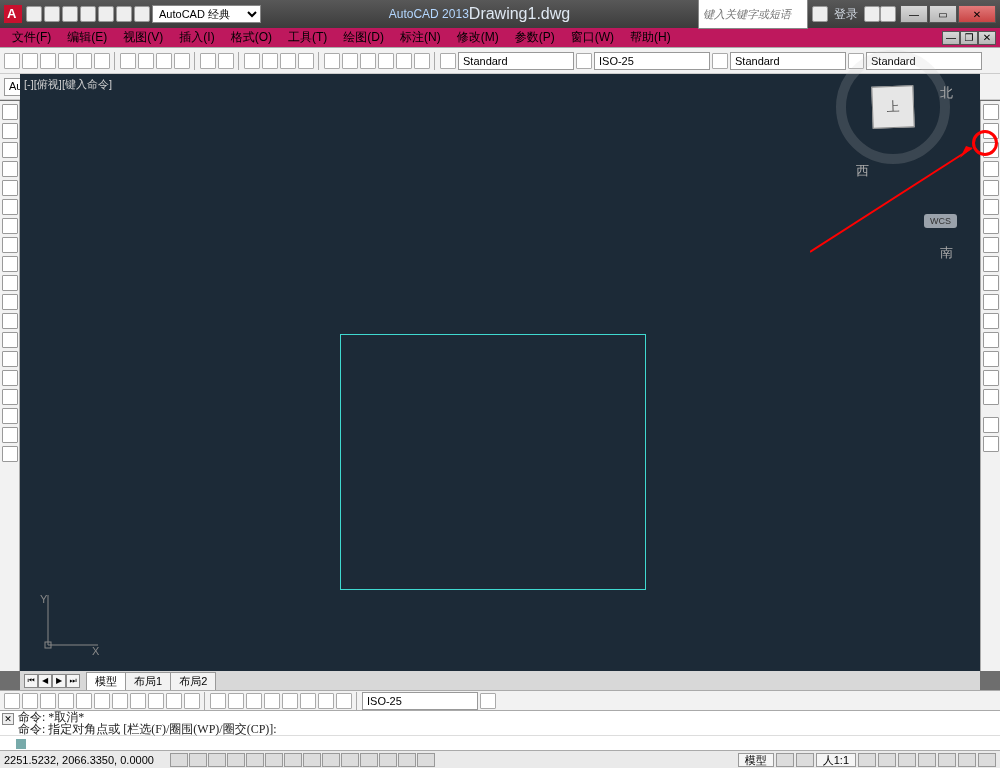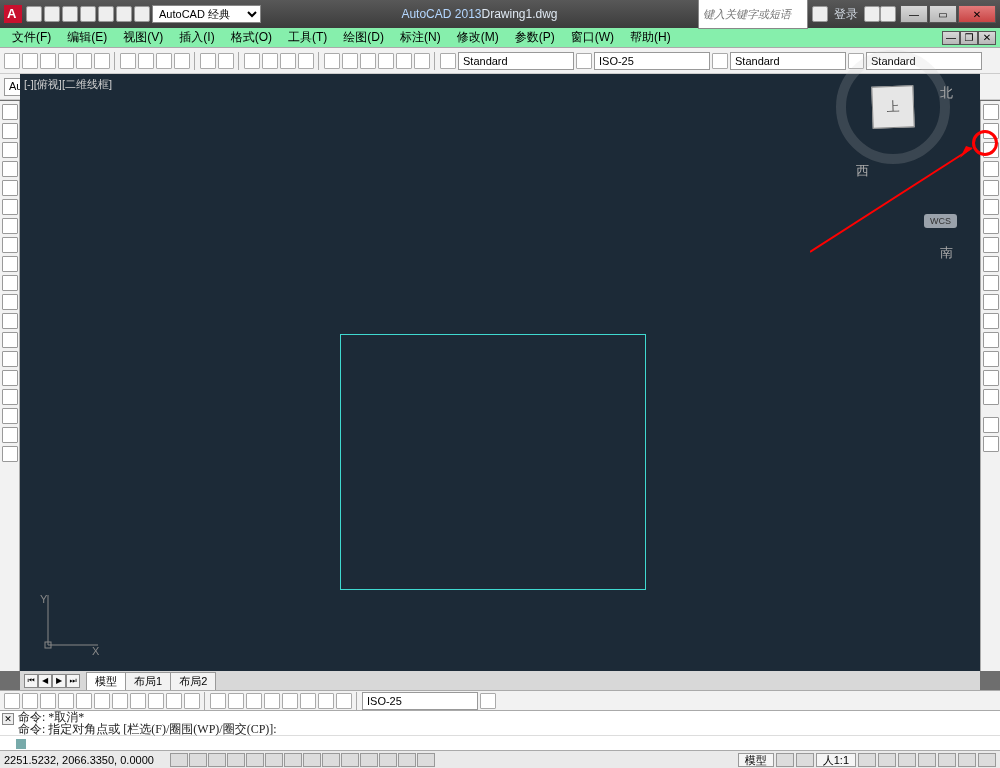--- a/index.html
+++ b/index.html
@@ -6,27 +6,27 @@
 body { font-family: simsun, Arial, sans-serif; font-size: 12px; background: #6e6e6e; width: 1000px; height: 768px; overflow: hidden; position: relative; }
 
 .titlebar { height: 28px; background: linear-gradient(#585858,#3c3c3c); display: flex; align-items: center; padding: 0 4px; }
 .app-icon { width: 18px; height: 18px; background: #c8102e; position: relative; margin-right: 4px; }
 .app-icon:before { content:"A"; position:absolute; left:3px; top:1px; color:#fff; font-weight:bold; font-size:13px }
 .qat { display:flex; gap:2px; align-items:center }
 .qat-btn { width:16px; height:16px; background:#eee; border:1px solid #999; border-radius:2px }
 .tb-select { height:18px; font-size:11px; background:#fff; border:1px solid #888; padding:0 14px 0 2px }
 .title-center { margin:0 auto; display:flex; align-items:center; gap:0 }
 .title-app { color:#b4d7ff; font-size:12px }
-.title-file { color:#dfe8f2; font-size:12px }
+.title-file { color:#dfe8f2; font-size:16px }
 .search-box { height:30px; width:110px; background:#fff; border:1px solid #888; font-size:11px; padding:0 4px; color:#999; font-style:italic }
 .win-controls { display:flex; gap:1px; margin-left:4px }
 .win-btn { width:28px; height:18px; border:1px solid #555; background:linear-gradient(#d8d8d8,#b8b8b8); display:flex; align-items:center; justify-content:center; font-size:10px }
 .win-close { background:linear-gradient(#e27a7a,#c94444); width:38px }
 
-.menubar { height:20px; background:#86efac; display:flex; align-items:center; padding:0 4px; gap:0; border-bottom:1px solid #aaa }
+.menubar { height:20px; background:#be185d; display:flex; align-items:center; padding:0 4px; gap:0; border-bottom:1px solid #aaa }
 .menu-item { padding:2px 8px; font-size:12px; cursor:default }
 
 .toolbar-row { height:26px; background:#f2f2f2; border-bottom:1px solid #ccc; display:flex; align-items:center; padding:0 4px; gap:2px }
 .tb-btn { width:16px; height:16px; background:#fff; border:1px solid #aaa; border-radius:1px }
 .tb-sep { width:2px; height:18px; border-left:1px solid #aaa; margin:0 2px }
 .tb-combo { height:18px; background:#fff; border:1px solid #999; font-size:11px; padding:0 16px 0 4px; display:flex; align-items:center }
 .tb-combo.w1{width:116px}.tb-combo.w2{width:120px}.tb-combo.w3{width:70px}
 .tb-swatch{width:14px;height:14px;border:1px solid #888;margin-right:2px}
 
 .left-tools { position:absolute; left:0; top:101px; width:20px; bottom:97px; background:#f2f2f2; border-right:1px solid #aaa; display:flex; flex-direction:column; gap:3px; padding:3px 2px; align-items:center }
@@ -199,21 +199,21 @@
   <div class="tb-combo w2">
     <span style="margin-right:6px">━</span>
       <span>ByLayer</span>
   </div>
   <div class="tb-combo w3">
       <span>BYCOLOR</span>
     </div>
 </div>
 
 <div class="canvas">
-  <div class="vp-label">[-][俯视][二维线框]</div>
+  <div class="vp-label">[-][俯视][键入命令]</div>
   <div class="rect-draw"></div>
 
   <div class="ucs-icon">
     <svg width="72" height="68">
       <line x1="14" y1="56" x2="14" y2="6" stroke="#888" stroke-width="1"></line>
       <line x1="14" y1="56" x2="64" y2="56" stroke="#888" stroke-width="1"></line>
       <rect x="11" y="53" width="6" height="6" fill="none" stroke="#888"></rect>
       <text x="58" y="66" fill="#888" font-size="11">X</text>
       <text x="6" y="14" fill="#888" font-size="11">Y</text>
     </svg>

